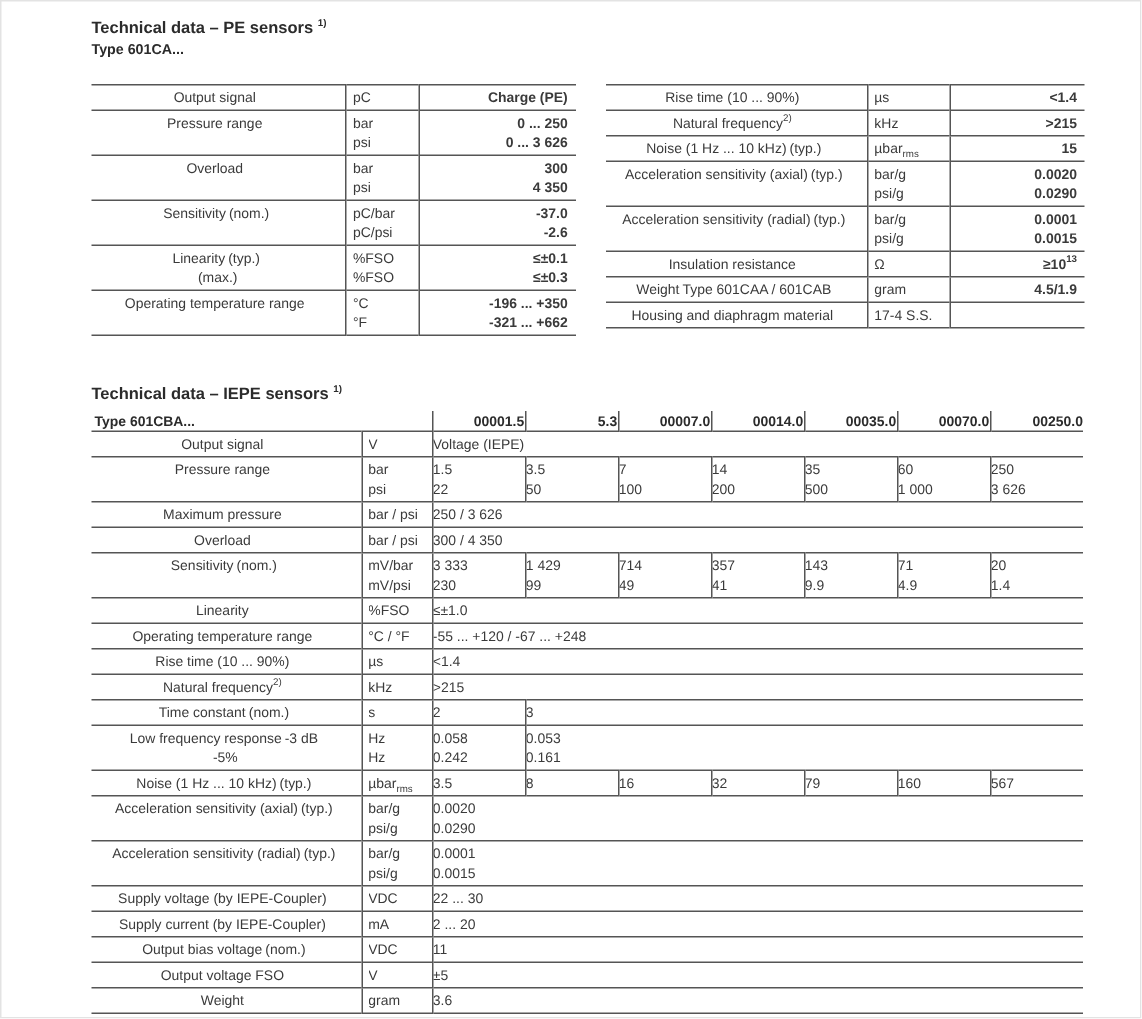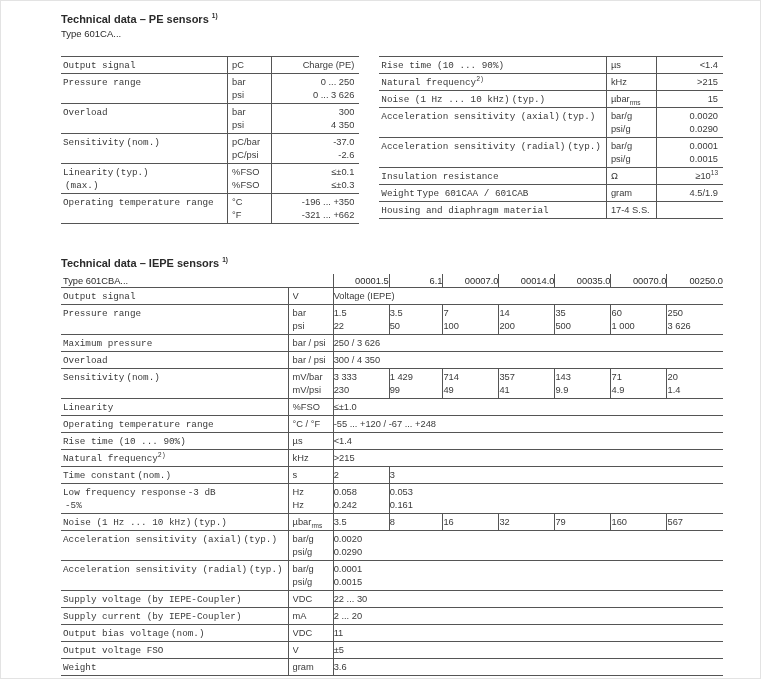--- a/index.html
+++ b/index.html
@@ -8,34 +8,34 @@
     --line:#555555;
   }
   html,body{margin:0;padding:0;background:#ffffff;}
   body{font-family:"Liberation Sans",sans-serif;color:var(--ink);}
   .page{position:relative;width:761px;height:679px;background:#ffffff;overflow:hidden;outline:1px solid #e3e3e3;outline-offset:-1px;}
   .section{position:absolute;left:61px;width:662px;}
   #pe-section{top:12px;}
   #iepe-section{top:256px;}
   .sec-title{font-size:11px;font-weight:bold;color:var(--head-ink);margin:0;line-height:14px;}
   .sec-title sup{font-size:6.5px;}
-  .sub-title{font-size:9.5px;font-weight:normal;color:var(--head-ink);margin:2px 0 16px 0;line-height:12px;}
+  .sub-title{font-size:9.5px;font-weight:bold;color:var(--head-ink);margin:2px 0 16px 0;line-height:12px;}
   .pe-tables{display:flex;gap:20px;margin-top:4px;align-items:flex-start;}
   table{border-collapse:collapse;table-layout:fixed;font-size:9.3px;color:var(--ink);border-bottom:1px solid var(--line);}
   #iepe-table{margin-top:4px;}
   tr{border-top:1px solid var(--line);}
   tr.head{border-top:none;}
   td{padding:1.5px 0;vertical-align:top;overflow:hidden;}
   .cline{line-height:13px;white-space:nowrap;overflow:hidden;}
-  td.lbl .cline{display:flex;justify-content:flex-start;padding-left:2px;padding-right:5px;gap:2px;font-family:Liberation Mono, monospace;}
+  td.lbl .cline{display:flex;justify-content:center;padding-left:2px;padding-right:5px;gap:2px;}
   td.unit{padding-left:4px;}
-  td.val{text-align:right;padding-right:5px;}
+  td.val{text-align:right;padding-right:5px;font-weight:bold;}
   td.valc{}
   .vline{border-left:1px solid var(--line);}
-  tr.head td{font-weight:normal;color:var(--head-ink);}
+  tr.head td{font-weight:bold;color:var(--head-ink);}
   td.thl{padding-left:2px;}
   td.thc{text-align:right;}
   sup{font-size:6.5px;vertical-align:super;line-height:0;}
   sub{font-size:6.5px;vertical-align:sub;line-height:0;}
 </style>
 </head>
 <body>
 
 <div class="page">
 
@@ -313,21 +313,21 @@
           <col style="width:62px">
           <col style="width:62px">
           <col style="width:62px">
           <col style="width:62px">
           <col style="width:62px">
         </colgroup>
       <tbody>
           <tr class="head">
             <td class="thl" colspan="2">Type 601CBA...</td>
             <td class="thc vline">00001.5</td>
-            <td class="thc vline">6.1</td>
+            <td class="thc vline">5.3</td>
             <td class="thc vline">00007.0</td>
             <td class="thc vline">00014.0</td>
             <td class="thc vline">00035.0</td>
             <td class="thc vline">00070.0</td>
             <td class="thc vline">00250.0</td>
           </tr>
           <tr>
             <td class="lbl">
               <div class="cline">
                 <span class="ltxt">Output signal</span>

